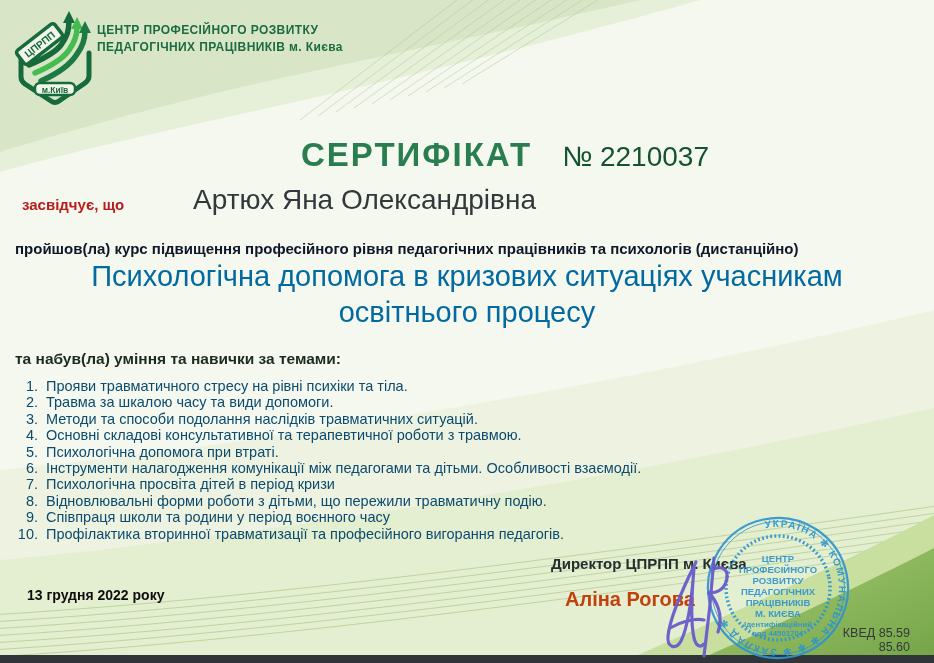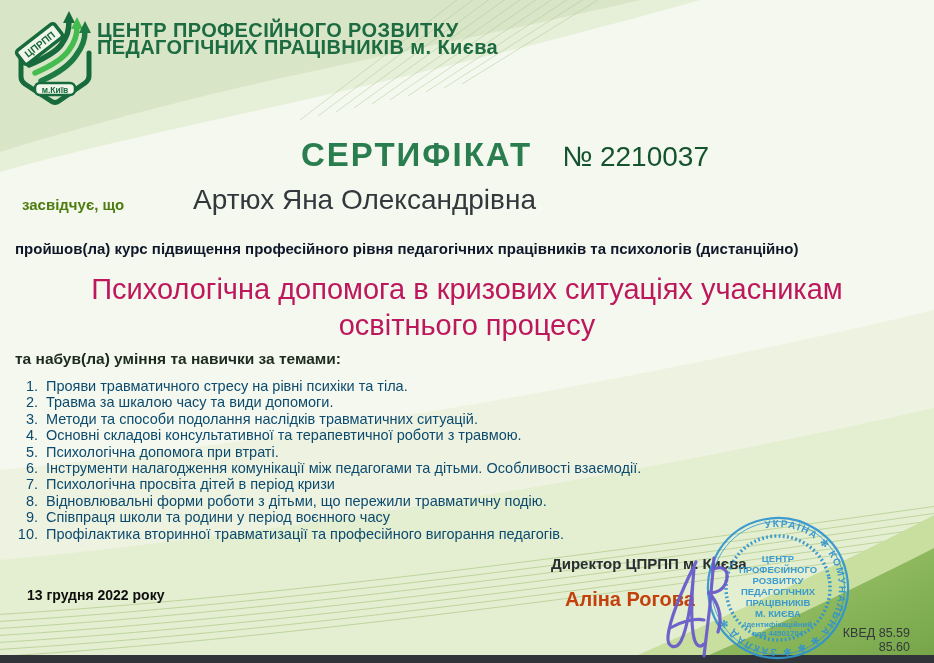--- a/index.html
+++ b/index.html
@@ -9,40 +9,40 @@
     background:#f4f8ee;
     overflow:hidden;
     font-family:"Liberation Sans", sans-serif;
     margin:0 auto;
   }
   .bg{position:absolute;inset:0;z-index:0;}
   .abs{position:absolute;z-index:2;}
 
   .org-name{
     left:97px;top:22px;
-    color:#1d6b40;font-weight:bold;font-size:20px;line-height:17px;
+    color:#1d6b40;font-weight:bold;font-size:12px;line-height:17px;
     letter-spacing:.4px;
   }
   .title-row{
     left:0;top:136px;width:100%;
     display:flex;justify-content:center;align-items:baseline;gap:30px;
     transform:translateX(38px);
   }
   .cert-title{
     color:#2a7d4e;font-weight:bold;font-size:33px;letter-spacing:2px;
   }
   .cert-number{color:#14532d;font-size:28px;}
 
-  .certifies{left:22px;top:196px;font-size:15px;font-weight:bold;color:#4d7c0f;}
+  .certifies{left:22px;top:196px;font-size:15px;font-weight:bold;color:#b91c1c;}
   .recipient{left:193px;top:184px;font-size:28px;color:#33383c;white-space:nowrap;}
   .course-line{left:15px;top:240px;font-size:15px;font-weight:bold;color:#0f172a;white-space:nowrap;}
 
   .course-title{
-    left:0;top:271px;width:100%;text-align:center;
-    font-size:29px;line-height:36px;color:#be185d;
+    left:0;top:258px;width:100%;text-align:center;
+    font-size:29px;line-height:36px;color:#0369a1;
   }
   .topics-label{left:15px;top:350px;font-size:15.5px;font-weight:bold;color:#1d2b1f;}
 
   ol.topics{
     left:8px;top:378px;
     margin:0;padding:0;list-style:none;counter-reset:t;
     font-size:14.5px;line-height:16.4px;color:#0c4a6e;
   }
   ol.topics li{counter-increment:t;display:flex;white-space:nowrap;}
   ol.topics li::before{

